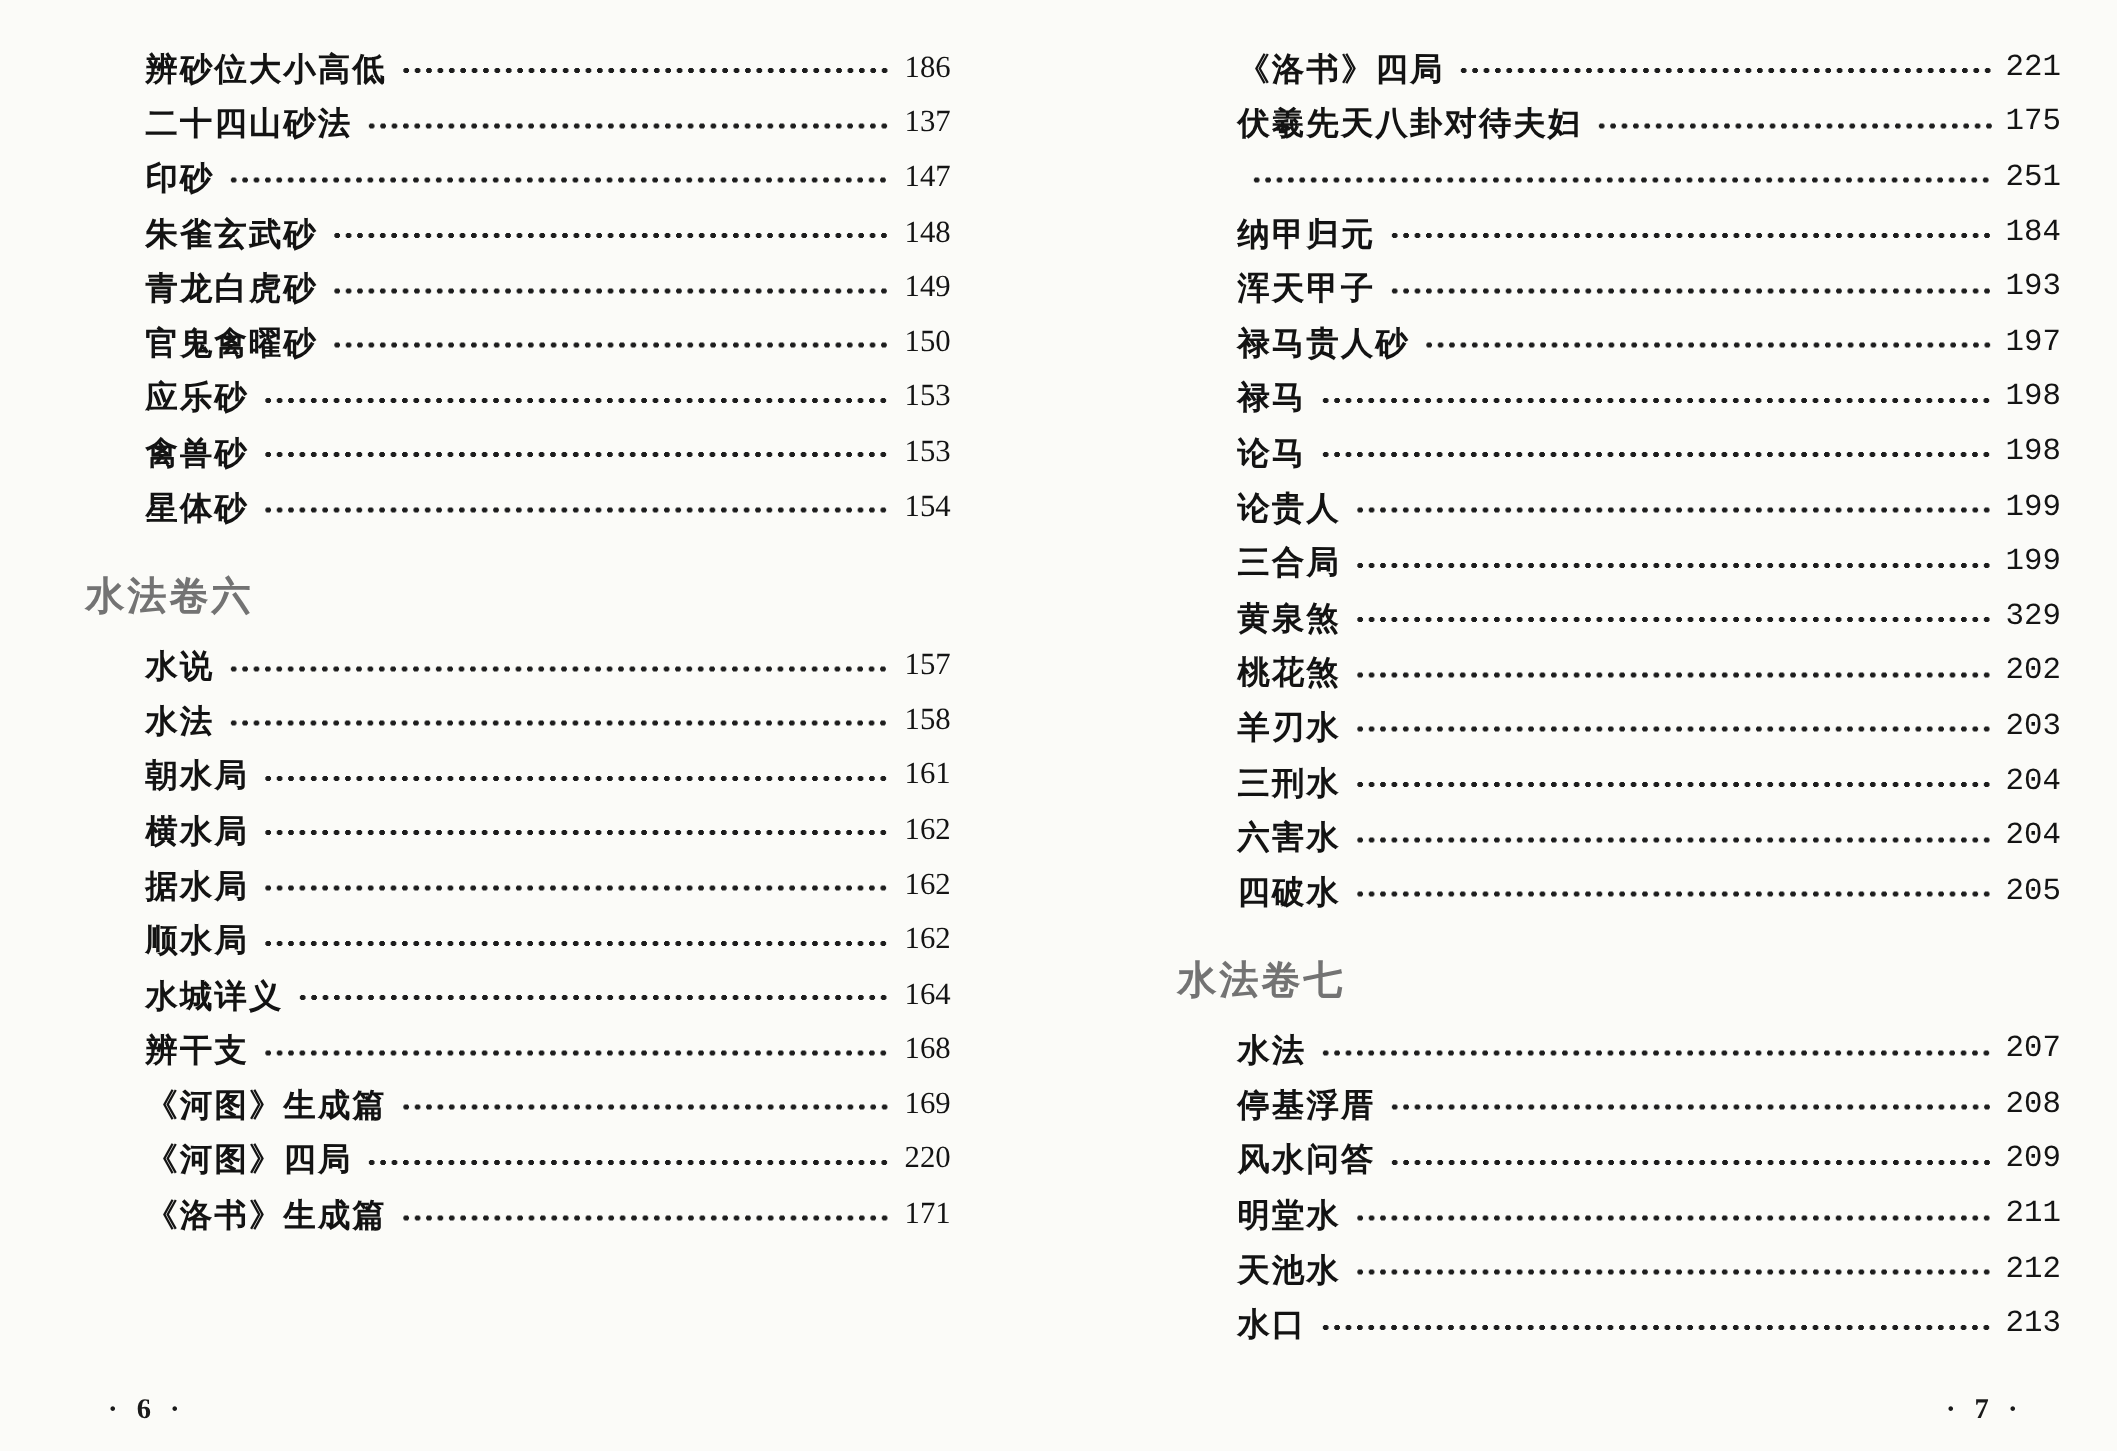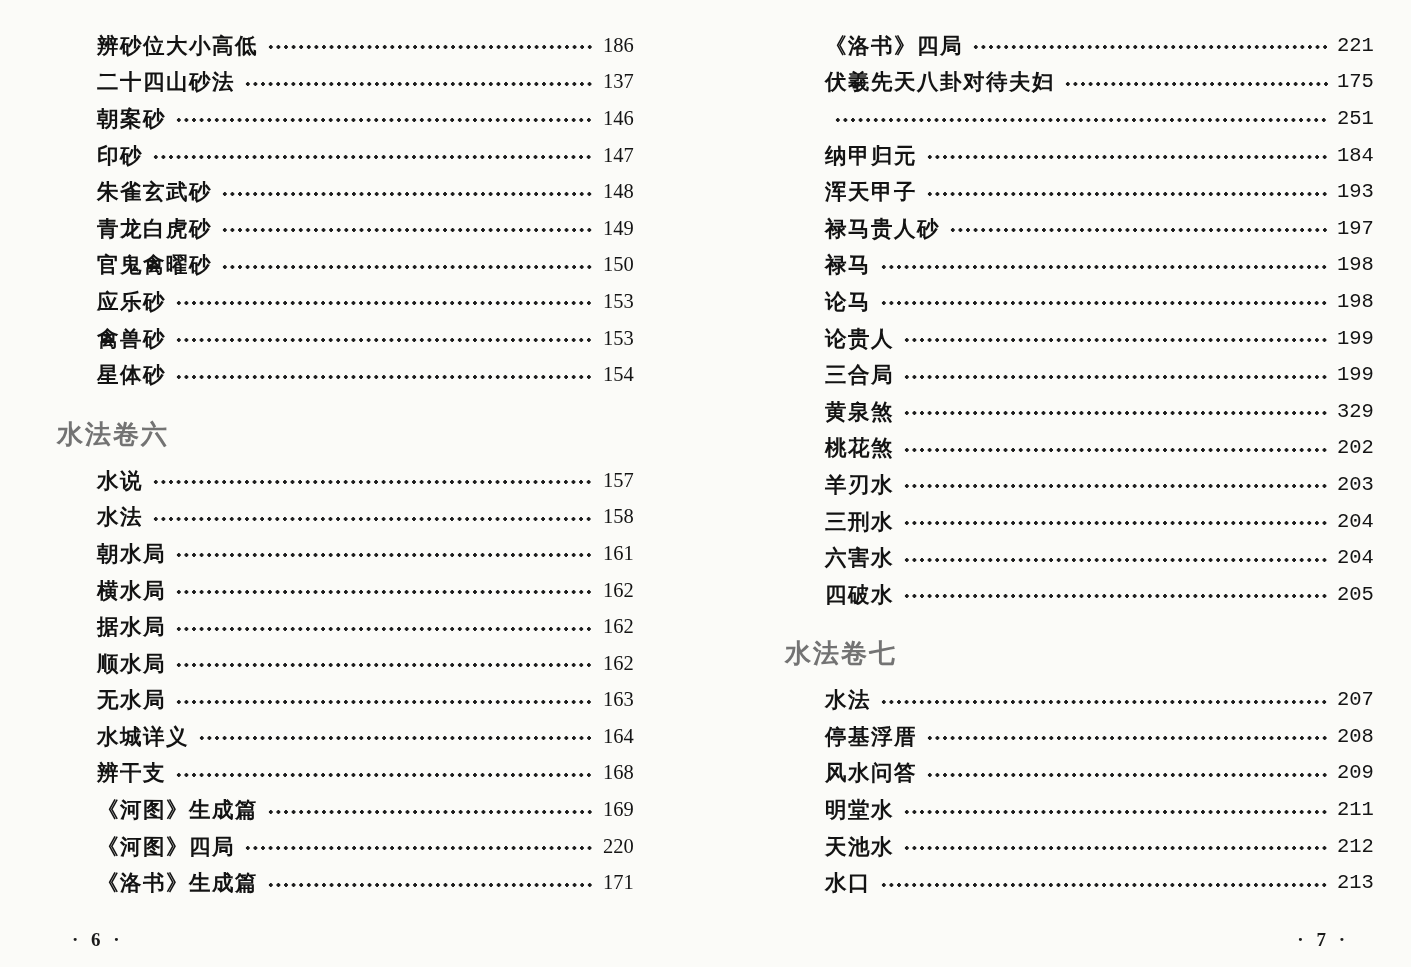--- a/index.html
+++ b/index.html
@@ -87,25 +87,20 @@
           <span class="toc-title">辨砂位大小高低</span>
           <span class="leader"></span>
           <span class="toc-num">186</span>
         </div>
         <div class="toc-row">
           <span class="toc-title">二十四山砂法</span>
           <span class="leader"></span>
           <span class="toc-num">137</span>
         </div>
         <div class="toc-row">
-          <span class="toc-title">朝案砂</span>
-          <span class="leader"></span>
-          <span class="toc-num">146</span>
-        </div>
-        <div class="toc-row">
           <span class="toc-title">印砂</span>
           <span class="leader"></span>
           <span class="toc-num">147</span>
         </div>
         <div class="toc-row">
           <span class="toc-title">朱雀玄武砂</span>
           <span class="leader"></span>
           <span class="toc-num">148</span>
         </div>
         <div class="toc-row">
@@ -156,25 +151,20 @@
         </div>
         <div class="toc-row">
           <span class="toc-title">据水局</span>
           <span class="leader"></span>
           <span class="toc-num">162</span>
         </div>
         <div class="toc-row">
           <span class="toc-title">顺水局</span>
           <span class="leader"></span>
           <span class="toc-num">162</span>
-        </div>
-        <div class="toc-row">
-          <span class="toc-title">无水局</span>
-          <span class="leader"></span>
-          <span class="toc-num">163</span>
         </div>
         <div class="toc-row">
           <span class="toc-title">水城详义</span>
           <span class="leader"></span>
           <span class="toc-num">164</span>
         </div>
         <div class="toc-row">
           <span class="toc-title">辨干支</span>
           <span class="leader"></span>
           <span class="toc-num">168</span>

